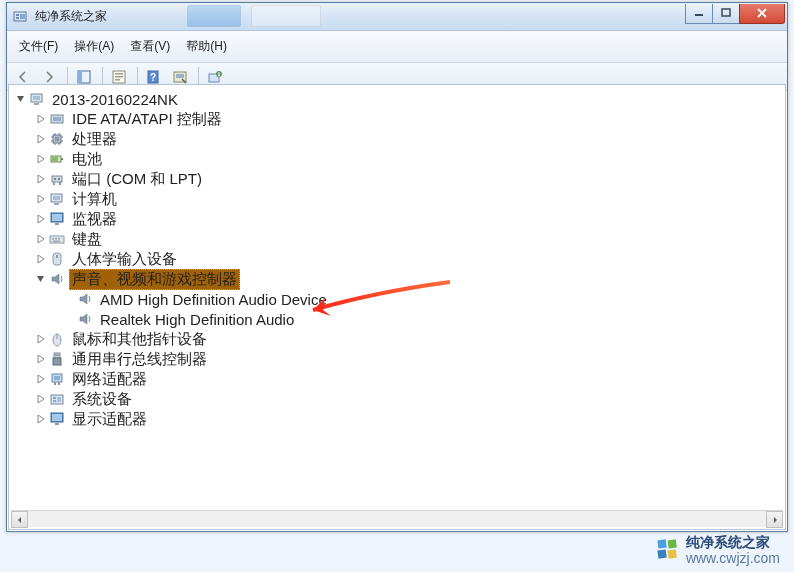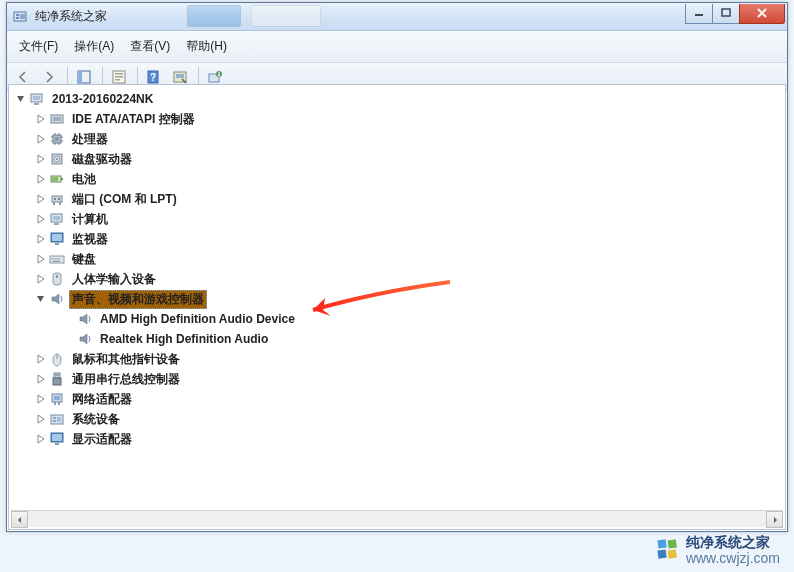--- a/index.html
+++ b/index.html
@@ -20,21 +20,21 @@
     
     .menubar { height: 32px; background: linear-gradient(to bottom, #f7fafd, #e8eef6); border-bottom: 1px solid #cfd8e4; display: flex; align-items: center; padding: 0 4px; }
     .menu-item { font-size: 12px; color: #222; padding: 2px 8px; cursor: default; }
     
     .toolbar { height: 28px; background: linear-gradient(to bottom, #f4f8fc, #e4ecf5); border-bottom: 1px solid #c8d4e2; display: flex; align-items: center; padding: 0 4px; gap: 0; }
     .tool-btn { width: 24px; height: 24px; display: flex; align-items: center; justify-content: center; margin-right: 2px; border: 1px solid transparent; }
     .tool-sep { width: 1px; height: 20px; background: #c0c8d4; margin: 0 4px; }
     
     .content { position: absolute; top: 81px; left: 1px; right: 1px; bottom: 1px; background: #fff; overflow: auto; border: 1px solid #b8c4d4; border-top: 1px solid #b8c4d4; }
     
-    .tree { padding: 4px 2px; font-size: 12px; color: #222; font-weight: bold; }
+    .tree { padding: 4px 2px; font-size: 15px; color: #222; }
     .tree-node { display: flex; align-items: center; height: 20px; white-space: nowrap; }
     .expander { width: 12px; height: 12px; display: flex; align-items: center; justify-content: center; margin-right: 2px; cursor: pointer; flex-shrink: 0; }
     .expander svg { display: block; }
     .node-icon { width: 16px; height: 16px; margin-right: 4px; flex-shrink: 0; display: flex; align-items: center; justify-content: center; }
     .node-label { padding: 1px 3px; cursor: default; }
     .node-label.selected { background: #a16207; border: 1px dotted #7ab0e0; padding: 0 2px; }
     .indent-0 { padding-left: 4px; }
     .indent-1 { padding-left: 24px; }
     .indent-2 { padding-left: 52px; }
     
@@ -186,35 +186,20 @@
               </svg>
             </span>
             <span class="node-icon">
               <svg width="16" height="16">
                 <rect x="4" y="4" width="8" height="8" fill="#b0c0d0" stroke="#6a7a8a"></rect>
                 <rect x="6" y="6" width="4" height="4" fill="#8a9aaa"></rect>
                 <path d="M2 6h2M2 10h2M12 6h2M12 10h2M6 2v2M10 2v2M6 12v2M10 12v2" stroke="#6a7a8a"></path>
               </svg>
             </span>
             <span class="node-label">处理器</span>
-          </div>
-          <div class="tree-node indent-1">
-            <span class="expander">
-              <svg width="10" height="10">
-                <path d="M2 1 L8 5 L2 9 Z" fill="none" stroke="#888" stroke-width="1"></path>
-              </svg>
-            </span>
-            <span class="node-icon">
-              <svg width="16" height="16">
-                <rect x="3" y="3" width="10" height="10" fill="#c8d0d8" stroke="#7a8a9a"></rect>
-                <circle cx="8" cy="8" r="3" fill="#e0e8f0" stroke="#8a9aaa"></circle>
-                <circle cx="8" cy="8" r="1" fill="#6a7a8a"></circle>
-              </svg>
-            </span>
-            <span class="node-label">磁盘驱动器</span>
           </div>
           <div class="tree-node indent-1">
             <span class="expander">
               <svg width="10" height="10">
                 <path d="M2 1 L8 5 L2 9 Z" fill="none" stroke="#888" stroke-width="1"></path>
               </svg>
             </span>
             <span class="node-icon">
               <svg width="16" height="16">
                 <rect x="2" y="5" width="10" height="6" fill="#d8e8c8" stroke="#6a8a5a"></rect>

